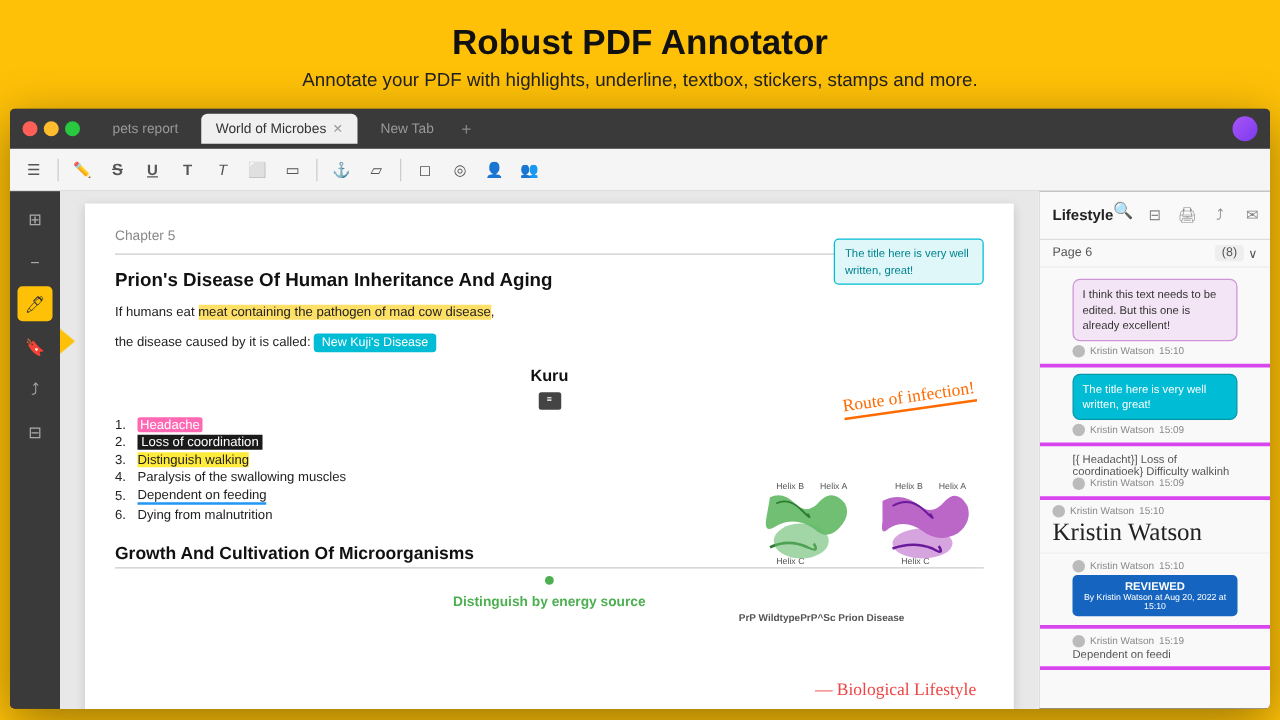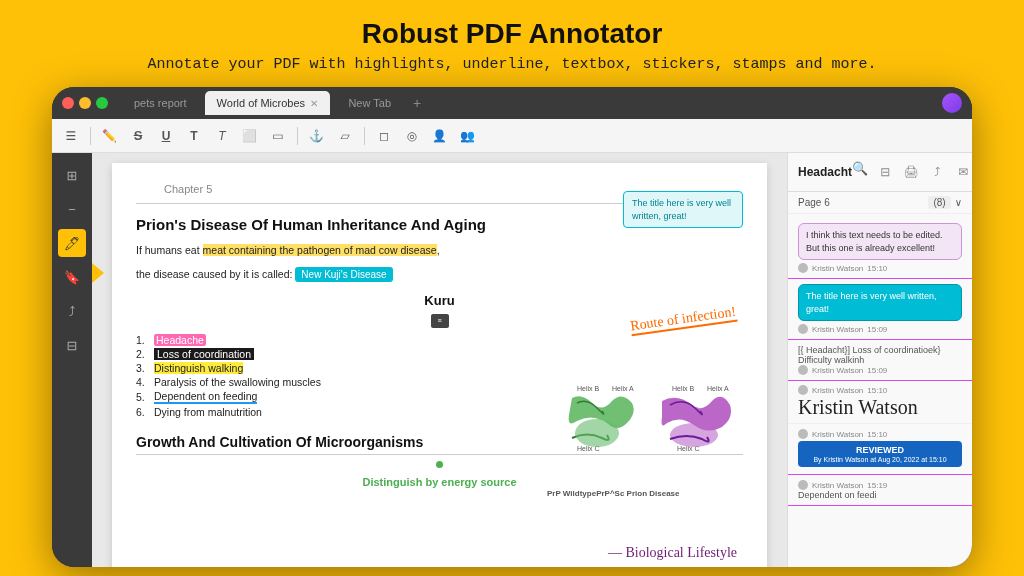--- a/index.html
+++ b/index.html
@@ -17,27 +17,26 @@
       font-size: 28px;
       font-weight: 800;
       color: #111;
       margin-top: 18px;
       margin-bottom: 6px;
     }
     .hero-subtitle {
       font-size: 15px;
       color: #222;
       margin-bottom: 14px;
-      font-family: Liberation Mono, monospace;
     }
     .app-window {
-      width: 920px;
+      width: 1008px;
       height: 480px;
       background: #2b2b2b;
-      border-radius: 22px;
+      border-radius: 4px;
       overflow: hidden;
       box-shadow: 0 10px 40px rgba(0,0,0,0.4);
       display: flex;
       flex-direction: column;
     }
     
     .titlebar {
       background: #3a3a3a;
       height: 32px;
       display: flex;
@@ -141,21 +140,20 @@
       background: white;
       min-height: 420px;
       padding: 20px 24px 20px 24px;
       position: relative;
       box-shadow: 0 2px 8px rgba(0,0,0,0.15);
     }
     .chapter-label {
       font-size: 11px;
       color: #888;
       margin-bottom: 8px;
-      margin-left: 28px;
     }
     .pdf-divider { border: none; border-top: 1px solid #ccc; margin: 4px 0 12px 0; }
     .pdf-title {
       font-size: 15px;
       font-weight: 800;
       color: #111;
       margin-bottom: 10px;
     }
     .pdf-body {
       font-size: 10.5px;
@@ -241,21 +239,21 @@
       font-size: 11px;
       color: #4caf50;
       font-weight: 600;
     }
     .biological-annotation {
       position: absolute;
       bottom: 22px;
       right: 30px;
       font-family: 'Brush Script MT', cursive;
       font-size: 14px;
-      color: #701a75;
+      color: #ef4444;
     }
     .textbox-annotation {
       position: absolute;
       top: 28px;
       right: 24px;
       background: #e0f7fa;
       border: 1.5px solid #00bcd4;
       border-radius: 4px;
       padding: 5px 8px;
       font-size: 9px;
@@ -296,22 +294,22 @@
       border-radius: 3px;
       padding: 1px 5px;
       font-size: 10px;
     }
     .comments-list {
       flex: 1;
       overflow-y: auto;
       padding: 4px 0;
     }
     .comment-item {
-      padding: 5px 10px;
-      border-bottom: 1px solid #d946ef;
+      padding: 5px 26px;
+      border-bottom: 3px solid #d946ef;
     }
     .comment-bubble {
       background: #f3e5f5;
       border: 1px solid #ce93d8;
       border-radius: 6px;
       padding: 5px 7px;
       font-size: 9px;
       color: #333;
       line-height: 1.4;
       margin-bottom: 3px;
@@ -547,21 +545,21 @@
         <div style="display:flex; align-items:center; gap:8px;flex-direction:column;">
           <span class="blue-dot"></span>
           <span class="distinguish-text">Distinguish by energy source</span>
         </div>
         <div class="biological-annotation">— Biological Lifestyle</div>
       </div>
     </div>
 
     <div class="comments-panel">
       <div class="comments-header">
-        <span class="comments-title">Headacht</span>
+        <span class="comments-title">Lifestyle</span>
         <div style="display:flex;gap:6px;">
           <span class="search-icon-btn">🔍</span>
           <div class="sidebar-right-icons" style="flex-direction:row;padding:0;gap:4px;">
             <div class="right-icon">⊟</div>
             <div class="right-icon">🖨</div>
             <div class="right-icon">⤴</div>
             <div class="right-icon">✉</div>
           </div>
         </div>
       </div>

